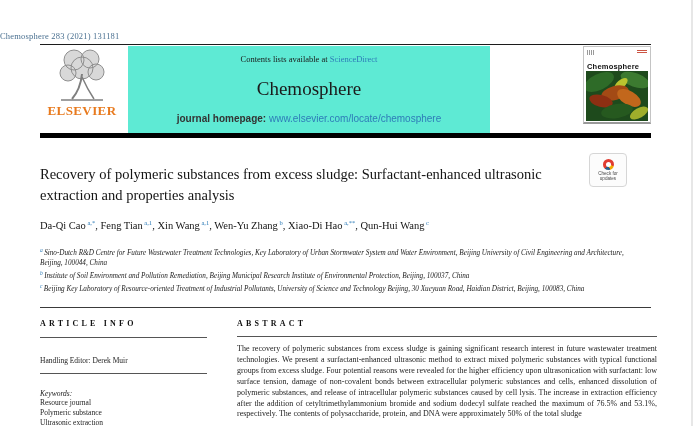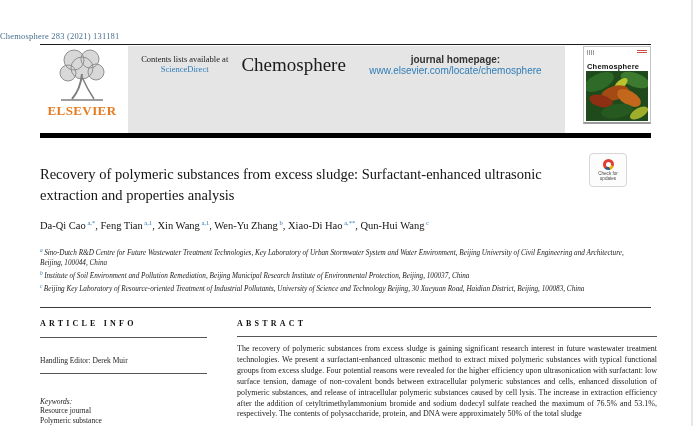--- a/index.html
+++ b/index.html
@@ -11,22 +11,22 @@
 
   .top-rule { position:absolute; top:44px; left:40px; width:611px; height:1px; background:#1c1c1c; }
 
   .header-area { position:absolute; top:46px; left:40px; width:611px; height:87px; }
 
   .elsevier-block { position:absolute; left:0; top:0; width:84px; height:74px; text-align:center; }
   .elsevier-tree { display:block; margin:0 auto; }
   .elsevier-word { font-family:"Liberation Serif", serif; font-weight:bold; font-size:13px;
                    color:#e87a1e; letter-spacing:.4px; margin-top:1px; }
 
-  .gray-box { position:absolute; left:88px; top:0; width:437px; height:87px; background:#e5e5e5;
-              display:flex; flex-direction:row; justify-content:space-between; text-align:center;
+  .gray-box { position:absolute; left:88px; top:0; width:362px; height:87px; background:#5eead4;
+              display:flex; flex-direction:column; justify-content:space-between; text-align:center;
               padding:8px 0 9px 0; }
   .contents-line { font-size:8.5px; color:#1a1a1a; }
   .link { color:#2e7cb8; text-decoration:none; cursor:pointer; }
   .journal-name { font-size:19px; color:#1b1b1b; }
   .homepage-line { font-family:"Liberation Sans", sans-serif; font-weight:bold; font-size:10px; color:#333; }
   .homepage-line .link { font-weight:normal; }
 
   .cover { position:absolute; left:543px; top:0; width:68px; height:78px; background:#fff;
            border:1px solid #c4c4c4; border-bottom:2px solid #9a9a9a; padding:2px; }
   .cover-top { position:relative; height:22px; }
@@ -63,21 +63,21 @@
 
   .mid-rule { position:absolute; top:307px; left:40px; width:611px; height:1px; background:#3a3a3a; }
 
   .col-heading { font-size:8px; font-weight:600; letter-spacing:3.2px; color:#111; }
   .thin-rule { border:none; border-top:1px solid #555; height:0; }
 
   .article-info { position:absolute; top:319px; left:40px; width:167px; }
   .article-info .thin-rule { margin-top:9px; }
   .handling-editor { margin-top:18px; font-size:7.5px; color:#222; }
   .article-info .thin-rule.second { margin-top:8px; }
-  .keywords-label { margin-top:23px; font-size:7.5px; font-style:italic; color:#222; }
+  .keywords-label { margin-top:15px; font-size:7.5px; font-style:italic; color:#222; }
   .keyword-item { font-size:7.5px; line-height:10px; color:#222; }
 
   .abstract { position:absolute; top:319px; left:237px; width:420px; }
   .abstract .thin-rule { margin-top:8px; }
   .abstract-text { margin-top:7px; font-size:8px; line-height:10.9px; text-align:justify; color:#1c1c1c; }
 
   .page-edge { position:absolute; right:0; top:0; width:2px; height:426px; background:#e7e7e7; }
 </style>
 </head>
 <body>

